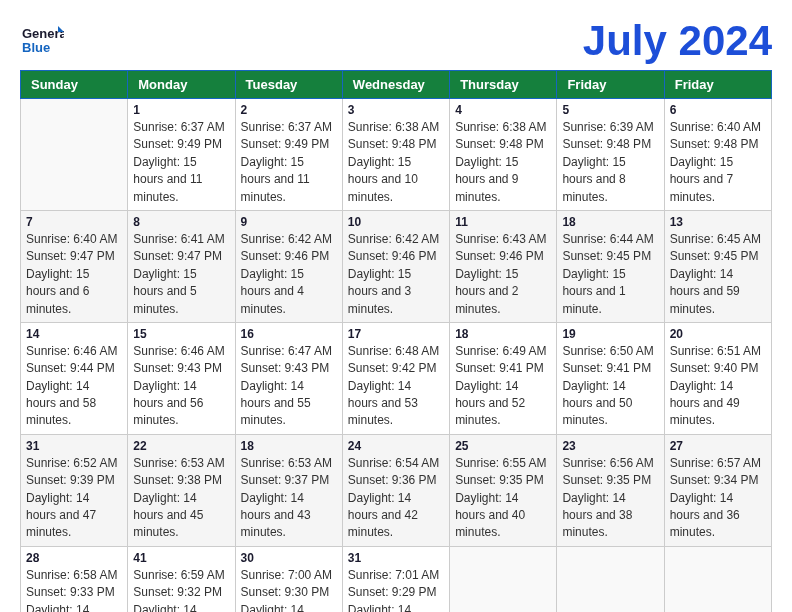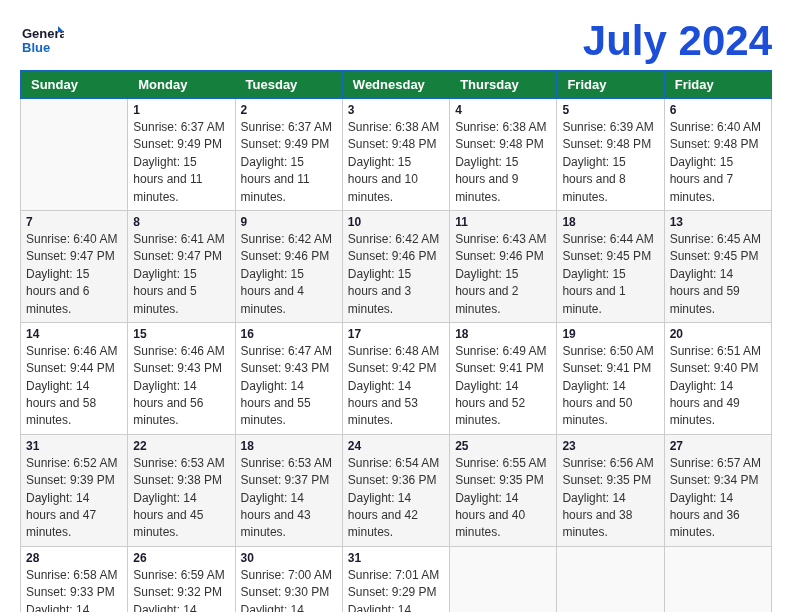--- a/index.html
+++ b/index.html
@@ -332,21 +332,21 @@
       <tr>
         <td>
         <div class="day-num">28</div>
         <div class="day-info">
           Sunrise: 6:58 AM<br>
           Sunset: 9:33 PM<br>
           Daylight: 14 hours and 34 minutes.
         </div>
       </td>
         <td>
-        <div class="day-num">26</div>
+        <div class="day-num">41</div>
         <div class="day-info">
           Sunrise: 6:59 AM<br>
           Sunset: 9:32 PM<br>
           Daylight: 14 hours and 32 minutes.
         </div>
       </td>
         <td>
         <div class="day-num">30</div>
         <div class="day-info">
           Sunrise: 7:00 AM<br>

